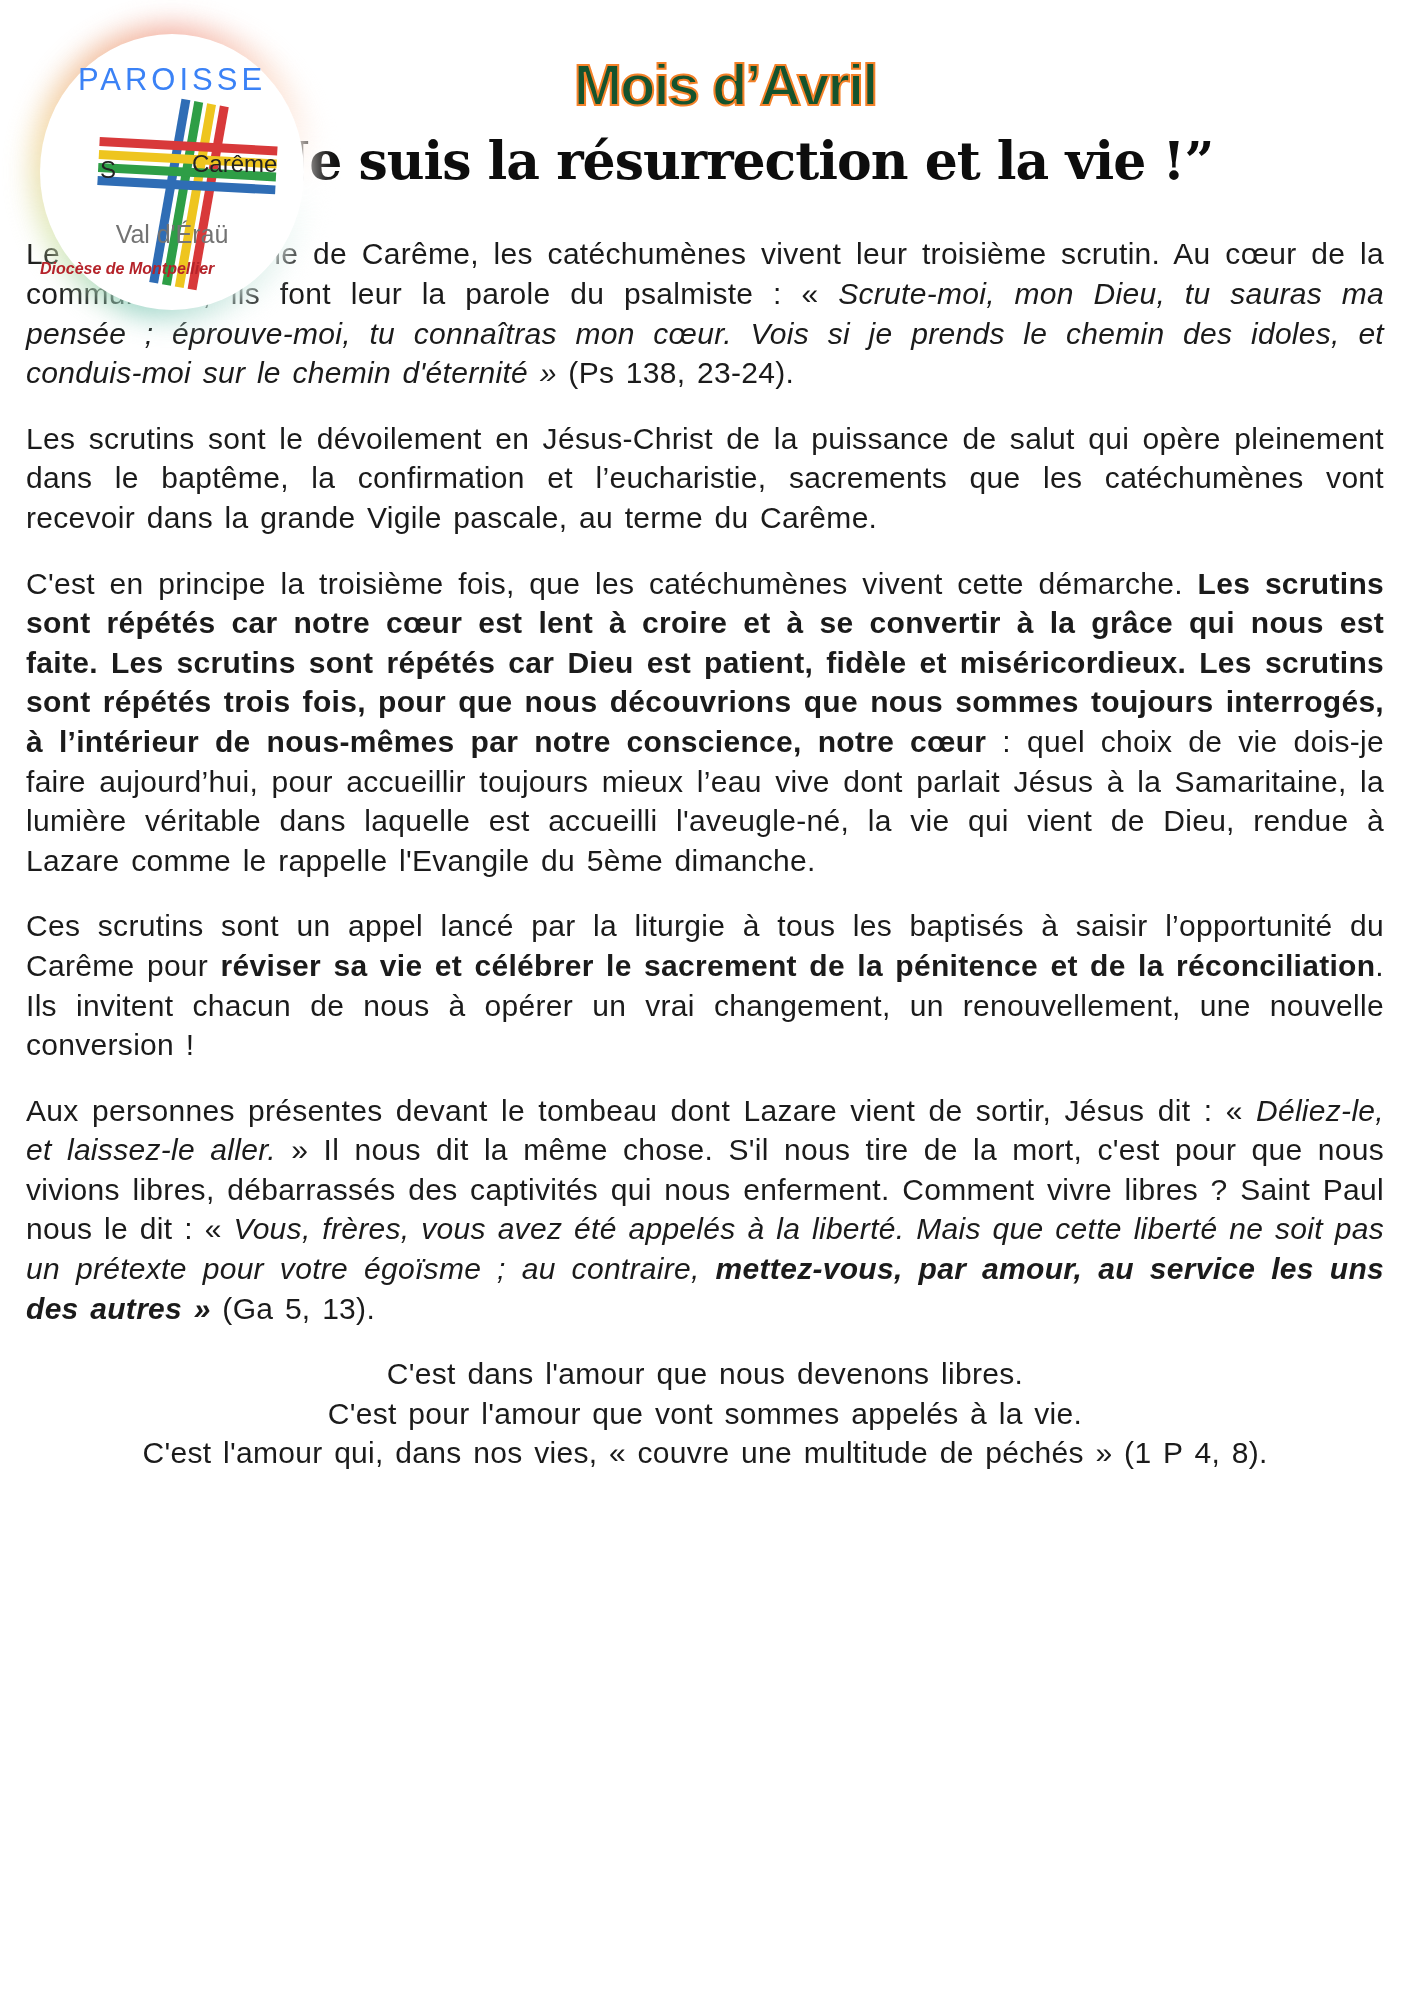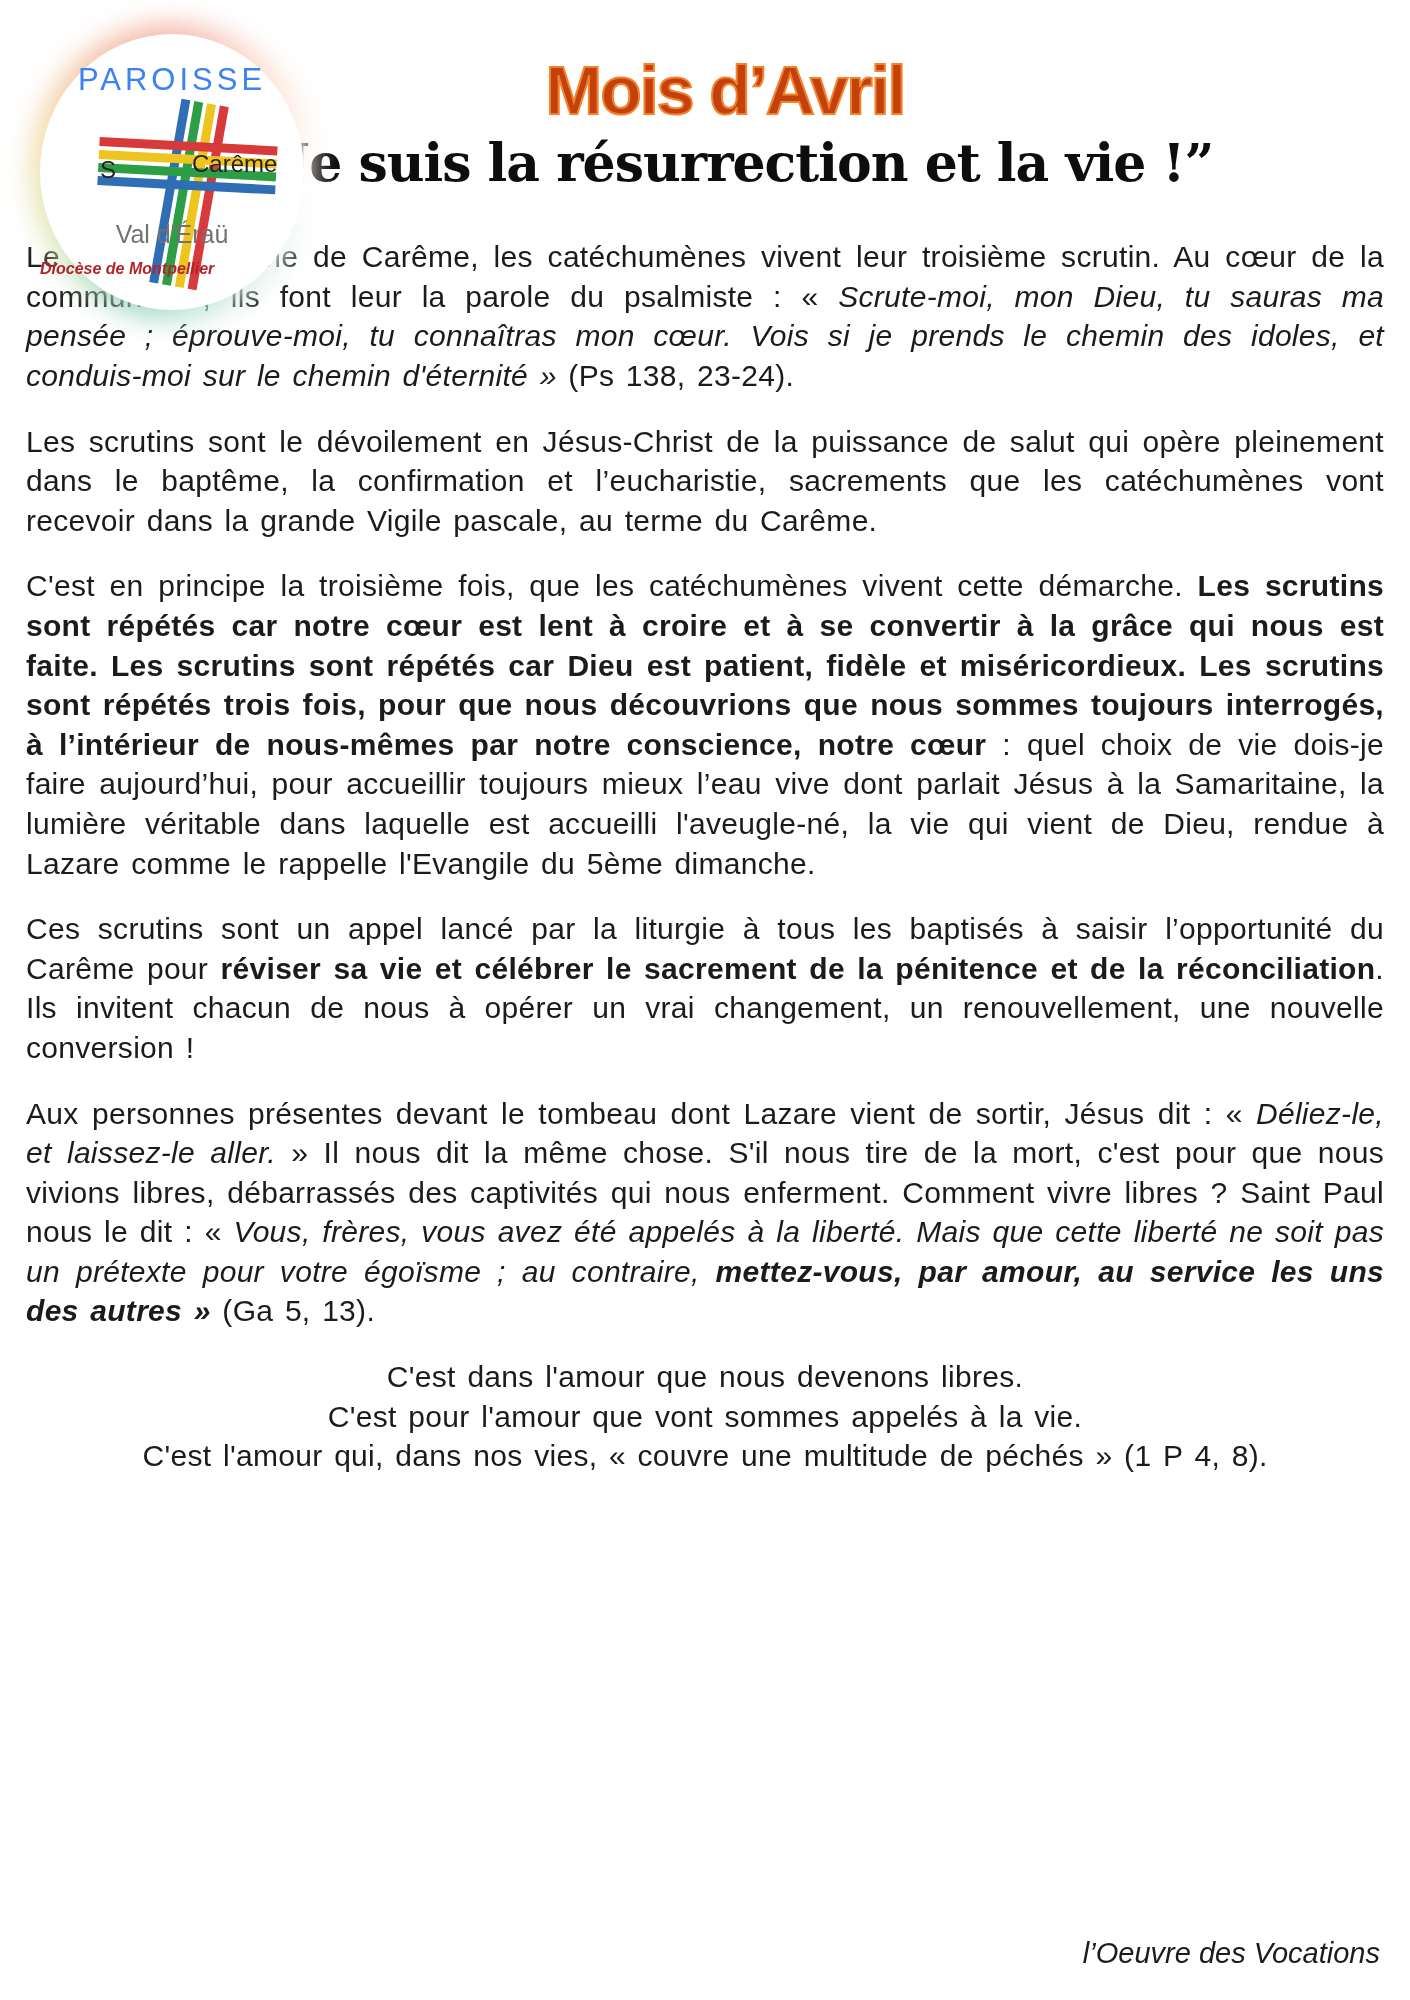--- a/index.html
+++ b/index.html
@@ -31,24 +31,24 @@
   .logo-paroisse{top:28px;width:100%;text-align:center;font-size:31px;letter-spacing:4px;color:#3b82f6;}
   .logo-cross{position:absolute;left:0;top:0;width:264px;height:276px;}
   .logo-s{left:60px;top:122px;font-size:24px;color:#222;}
   .logo-benoit{left:152px;top:116px;font-size:24px;color:#222;}
   .logo-val{top:186px;width:100%;text-align:center;font-size:25px;color:#737373;}
   .logo-diocese{top:226px;width:100%;font-size:16px;font-weight:bold;font-style:italic;color:#b5232a;}
 
   
   header{padding-top:54px;text-align:center;}
   h1{
-    margin:0 0 6px 40px;
-    font-size:68px;line-height:1.08;
+    margin:0 0 14px 40px;
+    font-size:58px;line-height:1.08;
     font-weight:bold;letter-spacing:-2px;
-    color:#c2410c;
+    color:#14532d;
     -webkit-text-stroke:2px #F5822A;
   }
   h2{
     margin:0 0 0 60px;
     font-family:"DejaVu Serif","Liberation Serif",serif;
     font-size:52px;line-height:1.15;font-weight:bold;color:#0d0d0d;
     letter-spacing:-1px;
   }
 
   
@@ -111,17 +111,14 @@
     <p><span>C'est en principe la troisième fois, que les catéchumènes vivent cette démarche. </span><span class="run-b">Les scrutins sont répétés car notre cœur est lent à croire et à se convertir à la grâce qui nous est faite. Les scrutins sont répétés car Dieu est patient, fidèle et miséricordieux. Les scrutins sont répétés trois fois, pour que nous découvrions que nous sommes toujours interrogés, à l’intérieur de nous-mêmes par notre conscience, notre cœur</span><span>&nbsp;: quel choix de vie dois-je faire aujourd’hui, pour accueillir toujours mieux l’eau vive dont parlait Jésus à la Samaritaine, la lumière véritable dans laquelle est accueilli l'aveugle-né, la vie qui vient de Dieu, rendue à Lazare comme le rappelle l'Evangile du 5ème dimanche.</span></p>
     <p><span>Ces scrutins sont un appel lancé par la liturgie à tous les baptisés à saisir l’opportunité du Carême pour </span><span class="run-b">réviser sa vie et célébrer le sacrement de la pénitence et de la réconciliation</span><span>. Ils invitent chacun de nous à opérer un vrai changement, un renouvellement, une nouvelle conversion&nbsp;!</span></p>
     <p><span>Aux personnes présentes devant le tombeau dont Lazare vient de sortir, Jésus dit&nbsp;: «&nbsp;</span><span class="run-i">Déliez-le, et laissez-le aller.</span><span>&nbsp;» Il nous dit la même chose. S'il nous tire de la mort, c'est pour que nous vivions libres, débarrassés des captivités qui nous enferment. Comment vivre libres&nbsp;? Saint Paul nous le dit&nbsp;: «&nbsp;</span><span class="run-i">Vous, frères, vous avez été appelés à la liberté. Mais que cette liberté ne soit pas un prétexte pour votre égoïsme&nbsp;; au contraire, </span><span class="run-bi">mettez-vous, par amour, au service les uns des autres&nbsp;»</span><span> (Ga 5, 13).</span></p>
     <div class="final-lines">
       <p><span>C'est dans l'amour que nous devenons libres.</span></p>
       <p><span>C'est pour l'amour que vont sommes appelés à la vie.</span></p>
       <p><span>C'est l'amour qui, dans nos vies, «&nbsp;couvre une multitude de péchés&nbsp;» (1 P 4, 8).</span></p>
     </div>
   </main>
 
-  <footer>
-    <span>l’Oeuvre des Vocations</span>
-  </footer>
 
 </div>
 
 </body></html>

